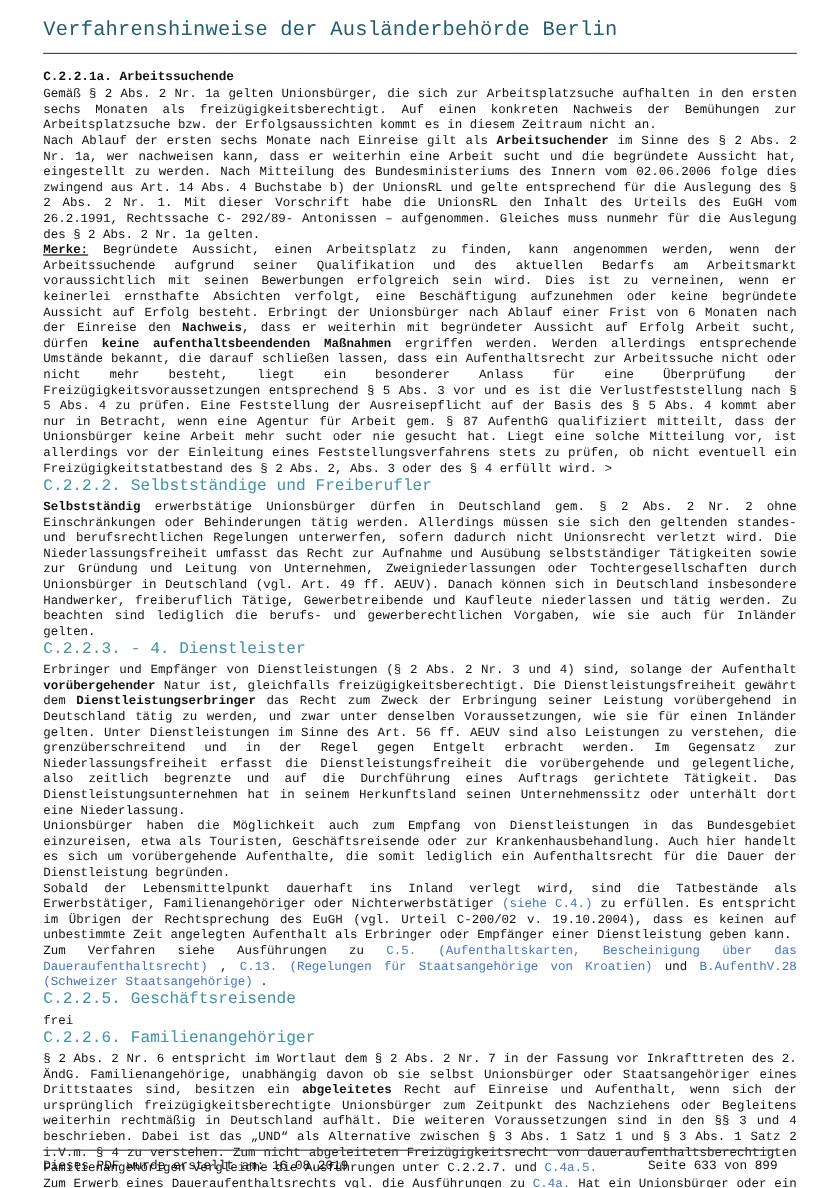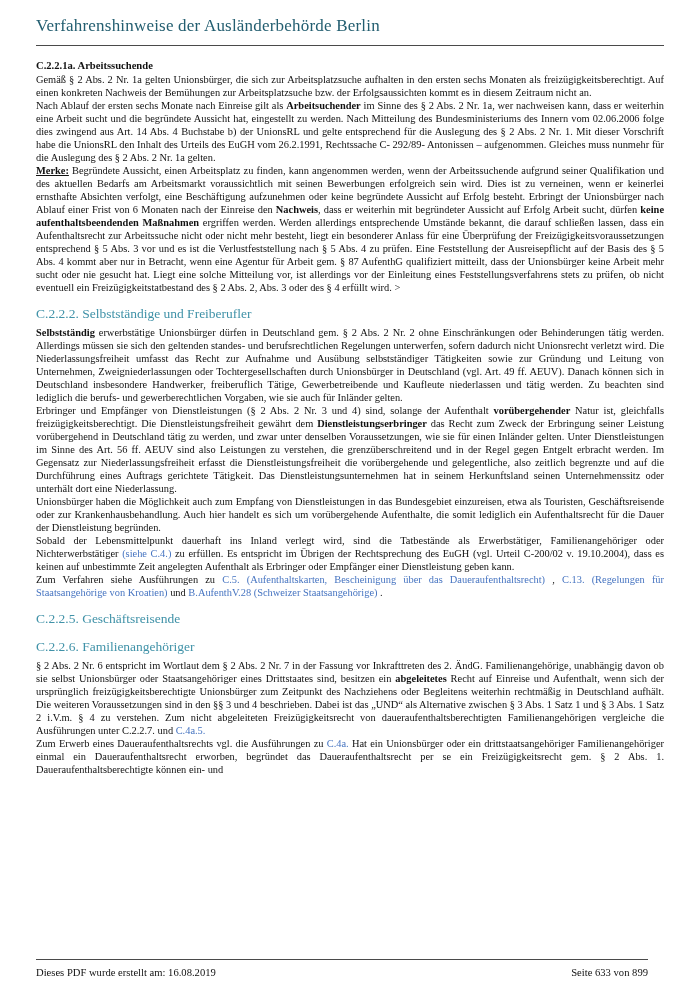--- a/index.html
+++ b/index.html
@@ -4,21 +4,21 @@
 <style>
   * { margin: 0; padding: 0; box-sizing: border-box; }
   html, body { background: #ffffff; }
   .page {
     position: relative;
     width: 700px;
     height: 990px;
     margin: 0 auto;
     background: #ffffff;
     overflow: hidden;
-    font-family: Liberation Serif, serif;
+    font-family: Liberation Mono, monospace;
     color: var(--c-text, #111);
   }
   .content { padding: 12px 36px 0 36px; }
   .doc-title {
     font-size: 17px;
     font-weight: 400;
     color: var(--c-title, #235e70);
     letter-spacing: 0.2px;
     padding-top: 4px;
   }
@@ -31,21 +31,21 @@
     font-size: 10.6px;
     font-weight: 700;
     color: #111;
     margin-top: 14px;
     margin-bottom: 2px;
   }
   .h-teal {
     font-size: 13.5px;
     font-weight: 400;
     color: var(--c-head, #4092a8);
-    margin-top: 12px;
+    margin-top: 0;
     margin-bottom: 4px;
   }
   .para {
     font-size: 10.4px;
     line-height: 13px;
     text-align: justify;
     color: #111;
   }
   .run, .run-b, .run-bu, .run-link { white-space: pre-wrap; }
   .run-b { font-weight: 700; }
@@ -80,27 +80,29 @@
           <div class="h-black">C.2.2.1a. Arbeitssuchende</div>
           <p class="para"><span class="run">Gemäß § 2 Abs. 2 Nr. 1a gelten Unionsbürger, die sich zur Arbeitsplatzsuche aufhalten in den ersten sechs Monaten als freizügigkeitsberechtigt. Auf einen konkreten Nachweis der Bemühungen zur Arbeitsplatzsuche bzw. der Erfolgsaussichten kommt es in diesem Zeitraum nicht an.</span></p>
           <p class="para"><span class="run">Nach Ablauf der ersten sechs Monate nach Einreise gilt als </span><span class="run-b">Arbeitsuchender</span><span class="run"> im Sinne des § 2 Abs. 2 Nr. 1a, wer nachweisen kann, dass er weiterhin eine Arbeit sucht und die begründete Aussicht hat, eingestellt zu werden. Nach Mitteilung des Bundesministeriums des Innern vom 02.06.2006 folge dies zwingend aus Art. 14 Abs. 4 Buchstabe b) der UnionsRL und gelte entsprechend für die Auslegung des § 2 Abs. 2 Nr. 1. Mit dieser Vorschrift habe die UnionsRL den Inhalt des Urteils des EuGH vom 26.2.1991, Rechtssache C- 292/89- Antonissen – aufgenommen. Gleiches muss nunmehr für die Auslegung des § 2 Abs. 2 Nr. 1a gelten.</span></p>
           <p class="para"><span class="run-bu">Merke:</span><span class="run"> Begründete Aussicht, einen Arbeitsplatz zu finden, kann angenommen werden, wenn der Arbeitssuchende aufgrund seiner Qualifikation und des aktuellen Bedarfs am Arbeitsmarkt voraussichtlich mit seinen Bewerbungen erfolgreich sein wird. Dies ist zu verneinen, wenn er keinerlei ernsthafte Absichten verfolgt, eine Beschäftigung aufzunehmen oder keine begründete Aussicht auf Erfolg besteht. Erbringt der Unionsbürger nach Ablauf einer Frist von 6 Monaten nach der Einreise den </span><span class="run-b">Nachweis</span><span class="run">, dass er weiterhin mit begründeter Aussicht auf Erfolg Arbeit sucht, dürfen </span><span class="run-b">keine aufenthaltsbeendenden Maßnahmen</span><span class="run"> ergriffen werden. Werden allerdings entsprechende Umstände bekannt, die darauf schließen lassen, dass ein Aufenthaltsrecht zur Arbeitssuche nicht oder nicht mehr besteht, liegt ein besonderer Anlass für eine Überprüfung der Freizügigkeitsvoraussetzungen entsprechend § 5 Abs. 3 vor und es ist die Verlustfeststellung nach § 5 Abs. 4 zu prüfen. Eine Feststellung der Ausreisepflicht auf der Basis des § 5 Abs. 4 kommt aber nur in Betracht, wenn eine Agentur für Arbeit gem. § 87 AufenthG qualifiziert mitteilt, dass der Unionsbürger keine Arbeit mehr sucht oder nie gesucht hat. Liegt eine solche Mitteilung vor, ist allerdings vor der Einleitung eines Feststellungsverfahrens stets zu prüfen, ob nicht eventuell ein Freizügigkeitstatbestand des § 2 Abs. 2, Abs. 3 oder des § 4 erfüllt wird. &gt;</span></p>
         </section>
         <section>
           <div class="h-teal">C.2.2.2. Selbstständige und Freiberufler</div>
           <p class="para"><span class="run-b">Selbstständig</span><span class="run"> erwerbstätige Unionsbürger dürfen in Deutschland gem. § 2 Abs. 2 Nr. 2 ohne Einschränkungen oder Behinderungen tätig werden. Allerdings müssen sie sich den geltenden standes- und berufsrechtlichen Regelungen unterwerfen, sofern dadurch nicht Unionsrecht verletzt wird. Die Niederlassungsfreiheit umfasst das Recht zur Aufnahme und Ausübung selbstständiger Tätigkeiten sowie zur Gründung und Leitung von Unternehmen, Zweigniederlassungen oder Tochtergesellschaften durch Unionsbürger in Deutschland (vgl. Art. 49 ff. AEUV). Danach können sich in Deutschland insbesondere Handwerker, freiberuflich Tätige, Gewerbetreibende und Kaufleute niederlassen und tätig werden. Zu beachten sind lediglich die berufs- und gewerberechtlichen Vorgaben, wie sie auch für Inländer gelten.</span></p>
         </section>
         <section>
+          <div class="h-teal">C.2.2.3. - 4. Dienstleister</div>
           <p class="para"><span class="run">Erbringer und Empfänger von Dienstleistungen (§ 2 Abs. 2 Nr. 3 und 4) sind, solange der Aufenthalt </span><span class="run-b">vorübergehender</span><span class="run"> Natur ist, gleichfalls freizügigkeitsberechtigt. Die Dienstleistungsfreiheit gewährt dem </span><span class="run-b">Dienstleistungserbringer</span><span class="run"> das Recht zum Zweck der Erbringung seiner Leistung vorübergehend in Deutschland tätig zu werden, und zwar unter denselben Voraussetzungen, wie sie für einen Inländer gelten. Unter Dienstleistungen im Sinne des Art. 56 ff. AEUV sind also Leistungen zu verstehen, die grenzüberschreitend und in der Regel gegen Entgelt erbracht werden. Im Gegensatz zur Niederlassungsfreiheit erfasst die Dienstleistungsfreiheit die vorübergehende und gelegentliche, also zeitlich begrenzte und auf die Durchführung eines Auftrags gerichtete Tätigkeit. Das Dienstleistungsunternehmen hat in seinem Herkunftsland seinen Unternehmenssitz oder unterhält dort eine Niederlassung.</span></p>
           <p class="para"><span class="run">Unionsbürger haben die Möglichkeit auch zum Empfang von Dienstleistungen in das Bundesgebiet einzureisen, etwa als Touristen, Geschäftsreisende oder zur Krankenhausbehandlung. Auch hier handelt es sich um vorübergehende Aufenthalte, die somit lediglich ein Aufenthaltsrecht für die Dauer der Dienstleistung begründen.</span></p>
           <p class="para"><span class="run">Sobald der Lebensmittelpunkt dauerhaft ins Inland verlegt wird, sind die Tatbestände als Erwerbstätiger, Familienangehöriger oder Nichterwerbstätiger </span><a class="run-link">(siehe C.4.)</a><span class="run"> zu erfüllen. Es entspricht im Übrigen der Rechtsprechung des EuGH (vgl. Urteil C-200/02 v. 19.10.2004), dass es keinen auf unbestimmte Zeit angelegten Aufenthalt als Erbringer oder Empfänger einer Dienstleistung geben kann.</span></p>
           <p class="para"><span class="run">Zum Verfahren siehe Ausführungen zu </span><a class="run-link">C.5. (Aufenthaltskarten, Bescheinigung über das Daueraufenthaltsrecht)</a><span class="run"> , </span><a class="run-link">C.13. (Regelungen für Staatsangehörige von Kroatien)</a><span class="run"> und </span><a class="run-link">B.AufenthV.28 (Schweizer Staatsangehörige)</a><span class="run"> .</span></p>
         </section>
         <section>
           <div class="h-teal">C.2.2.5. Geschäftsreisende</div>
+          <p class="para"><span class="run">frei</span></p>
         </section>
         <section>
           <div class="h-teal">C.2.2.6. Familienangehöriger</div>
           <p class="para"><span class="run">§ 2 Abs. 2 Nr. 6 entspricht im Wortlaut dem § 2 Abs. 2 Nr. 7 in der Fassung vor Inkrafttreten des 2. ÄndG. Familienangehörige, unabhängig davon ob sie selbst Unionsbürger oder Staatsangehöriger eines Drittstaates sind, besitzen ein </span><span class="run-b">abgeleitetes</span><span class="run"> Recht auf Einreise und Aufenthalt, wenn sich der ursprünglich freizügigkeitsberechtigte Unionsbürger zum Zeitpunkt des Nachziehens oder Begleitens weiterhin rechtmäßig in Deutschland aufhält. Die weiteren Voraussetzungen sind in den §§ 3 und 4 beschrieben. Dabei ist das „UND“ als Alternative zwischen § 3 Abs. 1 Satz 1 und § 3 Abs. 1 Satz 2 i.V.m. § 4 zu verstehen. Zum nicht abgeleiteten Freizügigkeitsrecht von daueraufenthaltsberechtigten Familienangehörigen vergleiche die Ausführungen unter C.2.2.7. und </span><a class="run-link">C.4a.5.</a></p>
         </section>
         <section>
           <p class="para"><span class="run">Zum Erwerb eines Daueraufenthaltsrechts vgl. die Ausführungen zu </span><a class="run-link">C.4a.</a><span class="run"> Hat ein Unionsbürger oder ein drittstaatsangehöriger Familienangehöriger einmal ein Daueraufenthaltsrecht erworben, begründet das Daueraufenthaltsrecht per se ein Freizügigkeitsrecht gem. § 2 Abs. 1. Daueraufenthaltsberechtigte können ein- und</span></p>
         </section>
       </div>
   </div>

